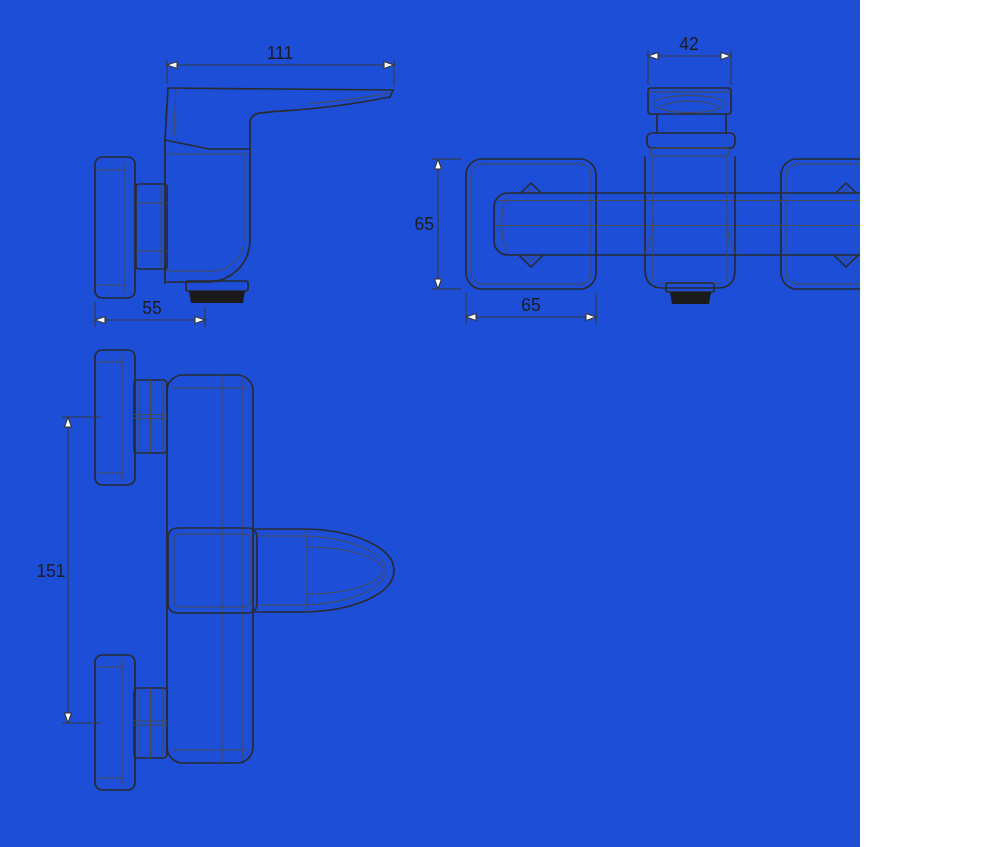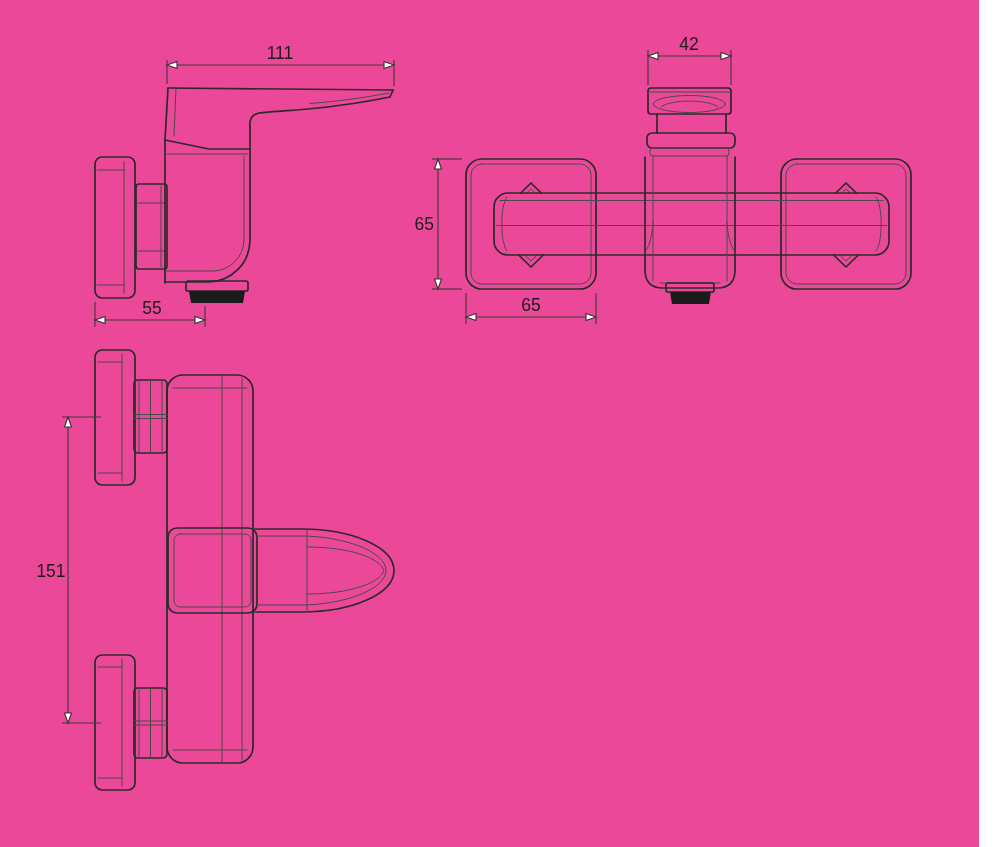--- a/index.html
+++ b/index.html
@@ -1,16 +1,16 @@
 <!DOCTYPE html>
 <html><head>
 <meta charset="utf-8">
 <style>
   html,body{margin:0;padding:0;background:#ffffff;}
-  .sheet{position:relative;width:979px;height:847px;background:#ec4899;overflow:hidden;text-align:center;}
+  .sheet{position:relative;width:860px;height:847px;background:#1d4ed8;overflow:hidden;text-align:center;}
   svg{display:block;}
   
   .s{stroke:#2b2b2b;stroke-width:1.7;fill:none;stroke-linejoin:round;stroke-linecap:round;}
   .t{stroke:#4a4a4a;stroke-width:1;fill:none;stroke-linejoin:round;stroke-linecap:round;}
   .d{stroke:#3a3a3a;stroke-width:1.1;fill:none;}
   .ah{fill:#ffffff;stroke:#333333;stroke-width:1.1;stroke-linejoin:miter;}
   .blk{fill:#1b1b1b;stroke:none;}
   text.dim{font-family:"Liberation Sans",sans-serif;font-size:17.5px;fill:#1c1c1c;}
 </style>
 </head>

